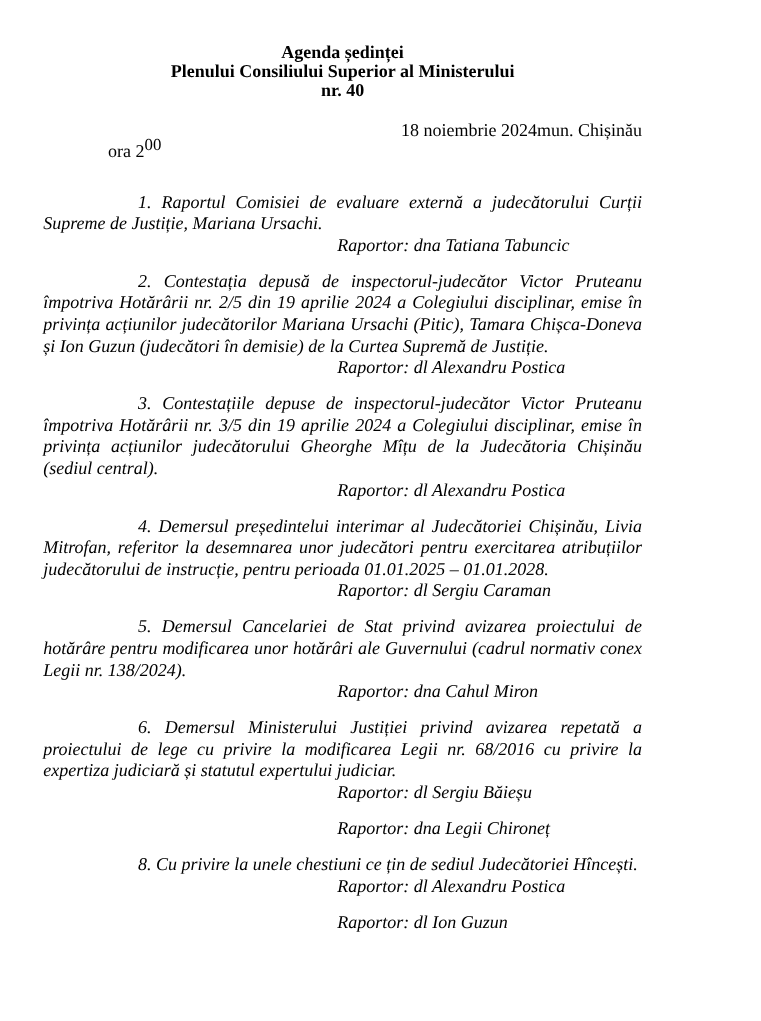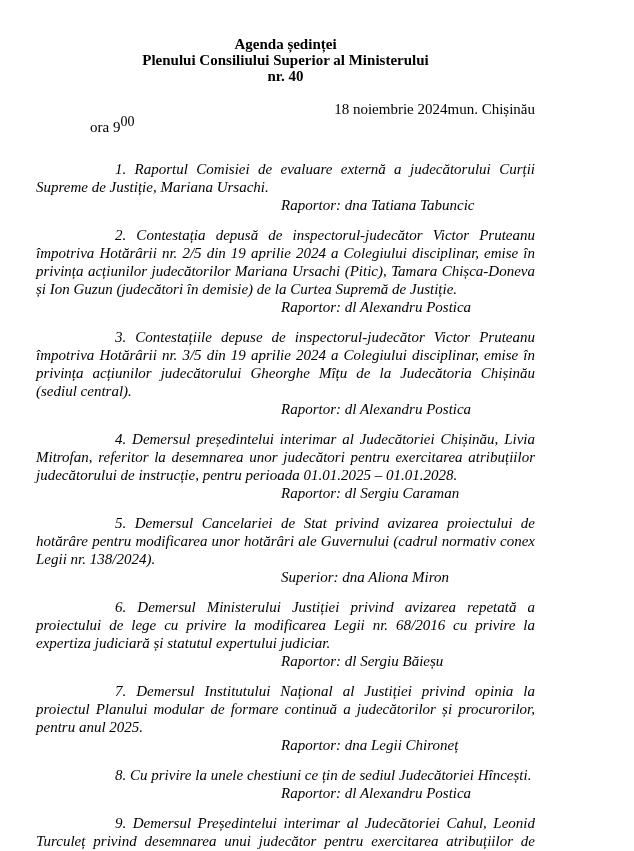--- a/index.html
+++ b/index.html
@@ -64,21 +64,21 @@
     <div>Agenda ședinței</div>
     <div>Plenului Consiliului Superior al Ministerului</div>
     <div>nr. 40</div>
   </header>
 
   <div class="meta-block">
     <div class="meta-row">
       <span>18 noiembrie 2024</span>
       <span>mun. Chișinău</span>
     </div>
-    <div class="meta-time"><span>ora 9</span><sup>00</sup></div>
+    <div class="meta-time"><span>ora 2</span><sup>00</sup></div>
   </div>
 
   <main class="items">
 
     <div class="item">
       <p class="item-text">1. Raportul Comisiei de evaluare externă a judecătorului Curții Supreme de Justiție, Mariana Ursachi.</p>
       <p class="raportor">Raportor: dna Tatiana Tabuncic</p>
     </div>
 
     <div class="item">
@@ -91,38 +91,36 @@
       <p class="raportor">Raportor: dl Alexandru Postica</p>
     </div>
 
     <div class="item">
       <p class="item-text">4. Demersul președintelui interimar al Judecătoriei Chișinău, Livia Mitrofan, referitor la desemnarea unor judecători pentru exercitarea atribuțiilor judecătorului de instrucție, pentru perioada 01.01.2025 – 01.01.2028.</p>
       <p class="raportor">Raportor: dl Sergiu Caraman</p>
     </div>
 
     <div class="item">
       <p class="item-text">5. Demersul Cancelariei de Stat privind avizarea proiectului de hotărâre pentru modificarea unor hotărâri ale Guvernului (cadrul normativ conex Legii nr. 138/2024).</p>
-      <p class="raportor">Superior: dna Aliona Miron</p>
+      <p class="raportor">Raportor: dna Cahul Miron</p>
     </div>
 
     <div class="item">
       <p class="item-text">6. Demersul Ministerului Justiției privind avizarea repetată a proiectului de lege cu privire la modificarea Legii nr. 68/2016 cu privire la expertiza judiciară și statutul expertului judiciar.</p>
       <p class="raportor">Raportor: dl Sergiu Băieșu</p>
     </div>
 
     <div class="item">
-      <p class="item-text">7. Demersul Institutului Național al Justiției privind opinia la proiectul Planului modular de formare continuă a judecătorilor și procurorilor, pentru anul 2025.</p>
       <p class="raportor">Raportor: dna Legii Chironeț</p>
     </div>
 
     <div class="item">
       <p class="item-text">8. Cu privire la unele chestiuni ce țin de sediul Judecătoriei Hîncești.</p>
       <p class="raportor">Raportor: dl Alexandru Postica</p>
     </div>
 
     <div class="item">
-      <p class="item-text">9. Demersul Președintelui interimar al Judecătoriei Cahul, Leonid Turculeț privind desemnarea unui judecător pentru exercitarea atribuțiilor de președinte al instanței, pe perioada deplasării.</p>
       <p class="raportor">Raportor: dl Ion Guzun</p>
     </div>
 
   </main>
 
 </div>
 
 </body></html>

